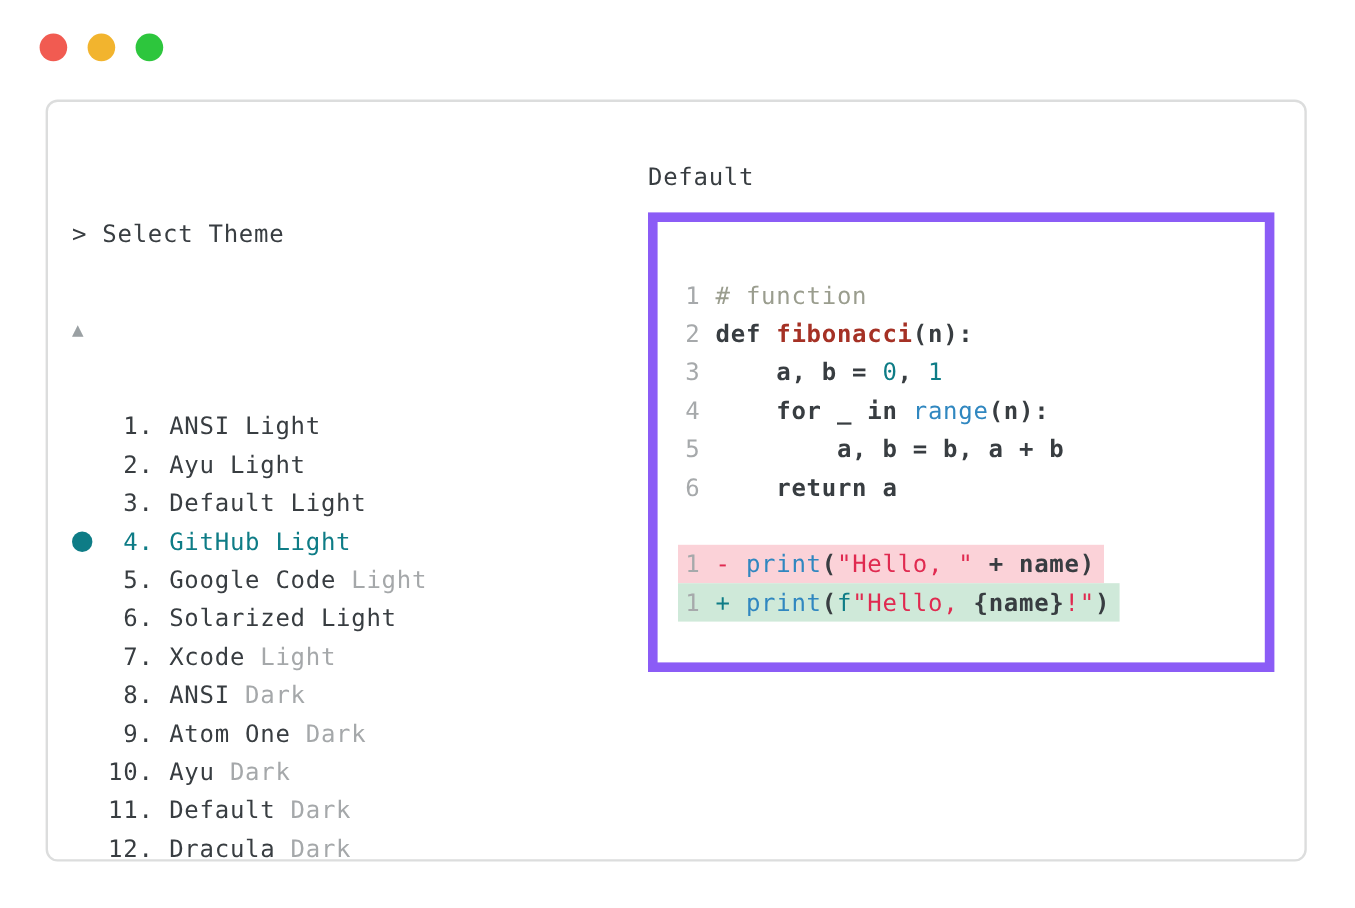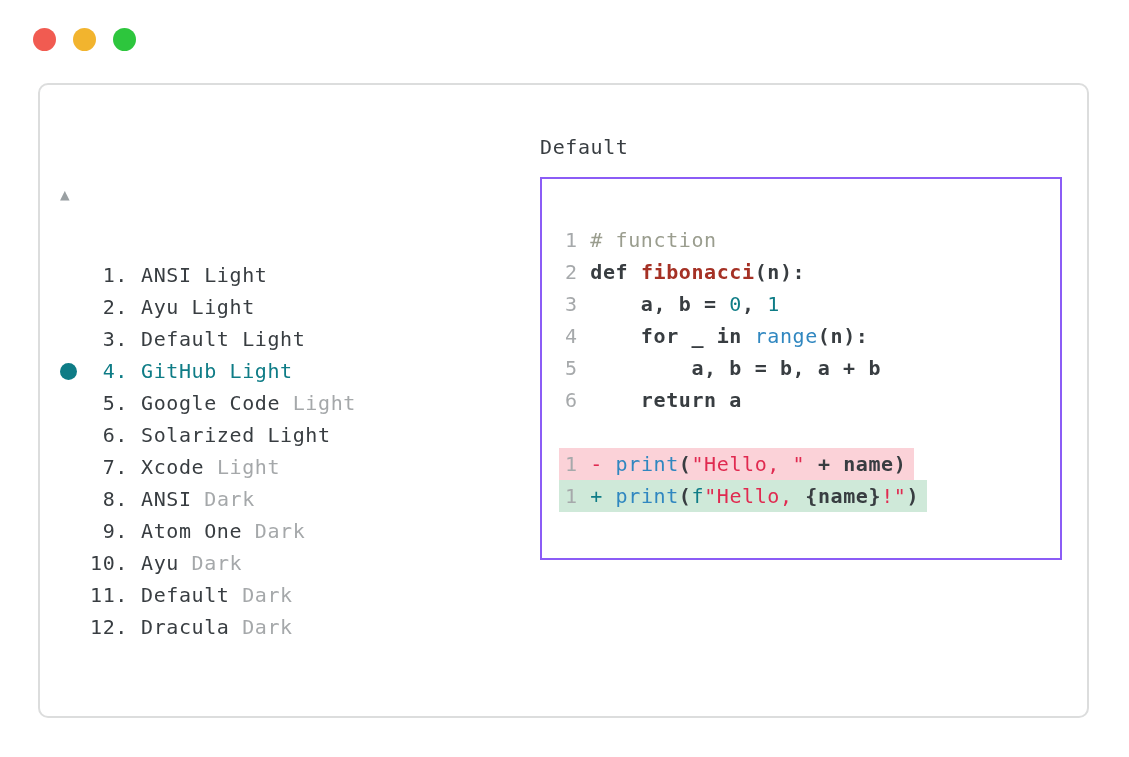--- a/index.html
+++ b/index.html
@@ -37,21 +37,21 @@
   .marker .dot{position:absolute;left:0;top:8px;width:17px;height:17px;border-radius:50%;
                background:var(--teal);}
   .num{width:50px;flex:0 0 50px;text-align:right;line-height:32px;}
   .label{padding-left:13px;line-height:32px;}
   .item .mut{color:var(--muted);}
   .item.selected .num,.item.selected .label{color:var(--teal);}
 
   
   .preview-col{position:absolute;left:500px;top:46px;}
   .preview-label{height:32px;line-height:32px;color:var(--text);}
-  .preview-box{margin-top:14px;width:522px;height:383px;border:2px solid #8b5cf6;
+  .preview-box{margin-top:14px;width:522px;height:383px;border:8px solid #8b5cf6;
                background:#fff;overflow:hidden;}
   .code{padding:45px 0 0 23px;white-space:pre;}
   .code-line{height:32px;line-height:32px;}
   .lnum{color:var(--line-num);}
   .chip{display:inline-block;padding:0 8px 0 6px;margin-left:-6px;height:32px;}
   .chip.del{background:var(--del-bg);}
   .chip.add{background:var(--add-bg);}
 
   .tk-code{color:var(--text);font-weight:bold;}
   .tk-comment{color:var(--comment);}
@@ -68,20 +68,21 @@
 
 <div class="traffic" id="traffic">
     <span class="light" style="background: rgb(241, 91, 81);"></span>
     <span class="light" style="background: rgb(242, 180, 46);"></span>
     <span class="light" style="background: rgb(45, 198, 61);"></span>
   </div>
 
 <div class="dialog">
 
   <div class="selector">
+    <div class="line prompt">&gt; Select Theme</div>
     <div class="line arrow-up">▲</div>
     <div id="theme-list"><div class="item"><span class="marker"></span><span class="num">1.</span><span class="label"><span>ANSI Light</span></span></div><div class="item"><span class="marker"></span><span class="num">2.</span><span class="label"><span>Ayu Light</span></span></div><div class="item"><span class="marker"></span><span class="num">3.</span><span class="label"><span>Default Light</span></span></div><div class="item selected"><span class="marker"><span class="dot"></span></span><span class="num">4.</span><span class="label"><span>GitHub Light</span></span></div><div class="item"><span class="marker"></span><span class="num">5.</span><span class="label"><span>Google Code</span> <span class="mut">Light</span></span></div><div class="item"><span class="marker"></span><span class="num">6.</span><span class="label"><span>Solarized Light</span></span></div><div class="item"><span class="marker"></span><span class="num">7.</span><span class="label"><span>Xcode</span> <span class="mut">Light</span></span></div><div class="item"><span class="marker"></span><span class="num">8.</span><span class="label"><span>ANSI</span> <span class="mut">Dark</span></span></div><div class="item"><span class="marker"></span><span class="num">9.</span><span class="label"><span>Atom One</span> <span class="mut">Dark</span></span></div><div class="item"><span class="marker"></span><span class="num">10.</span><span class="label"><span>Ayu</span> <span class="mut">Dark</span></span></div><div class="item"><span class="marker"></span><span class="num">11.</span><span class="label"><span>Default</span> <span class="mut">Dark</span></span></div><div class="item"><span class="marker"></span><span class="num">12.</span><span class="label"><span>Dracula</span> <span class="mut">Dark</span></span></div></div>
     
     
     
   </div>
 
   <div class="preview-col">
     <div class="preview-label">Default</div>
     <div class="preview-box">

